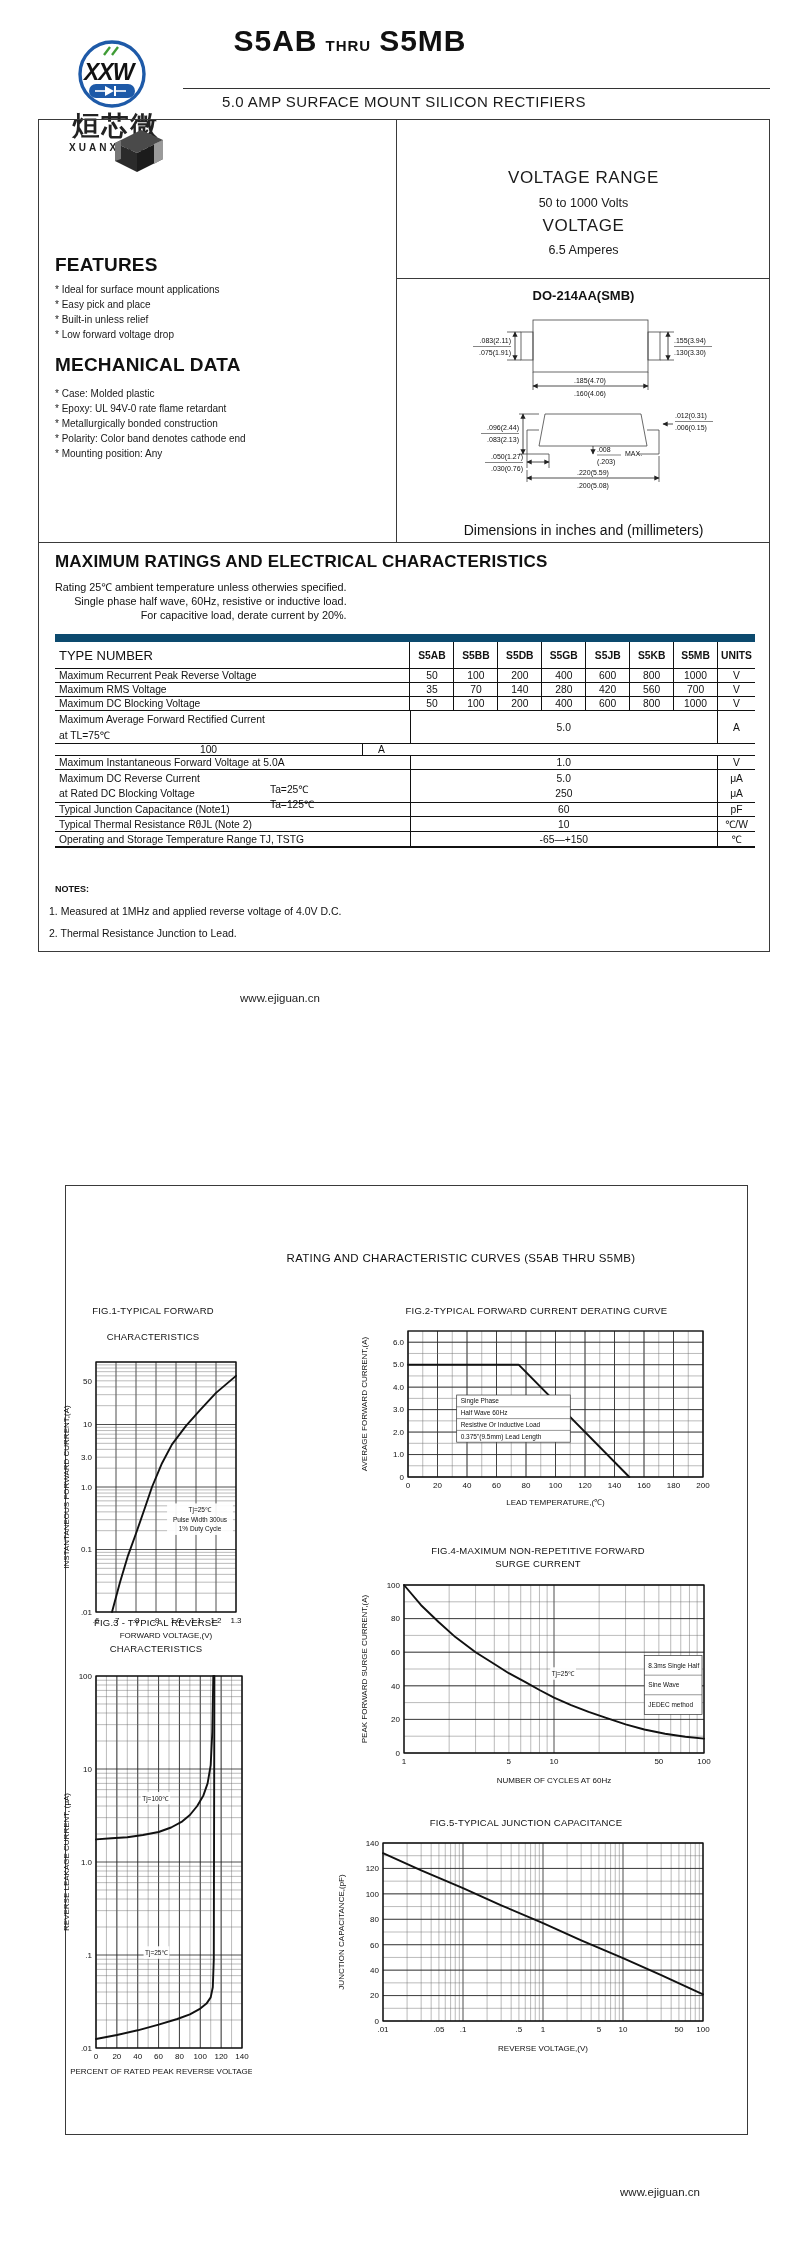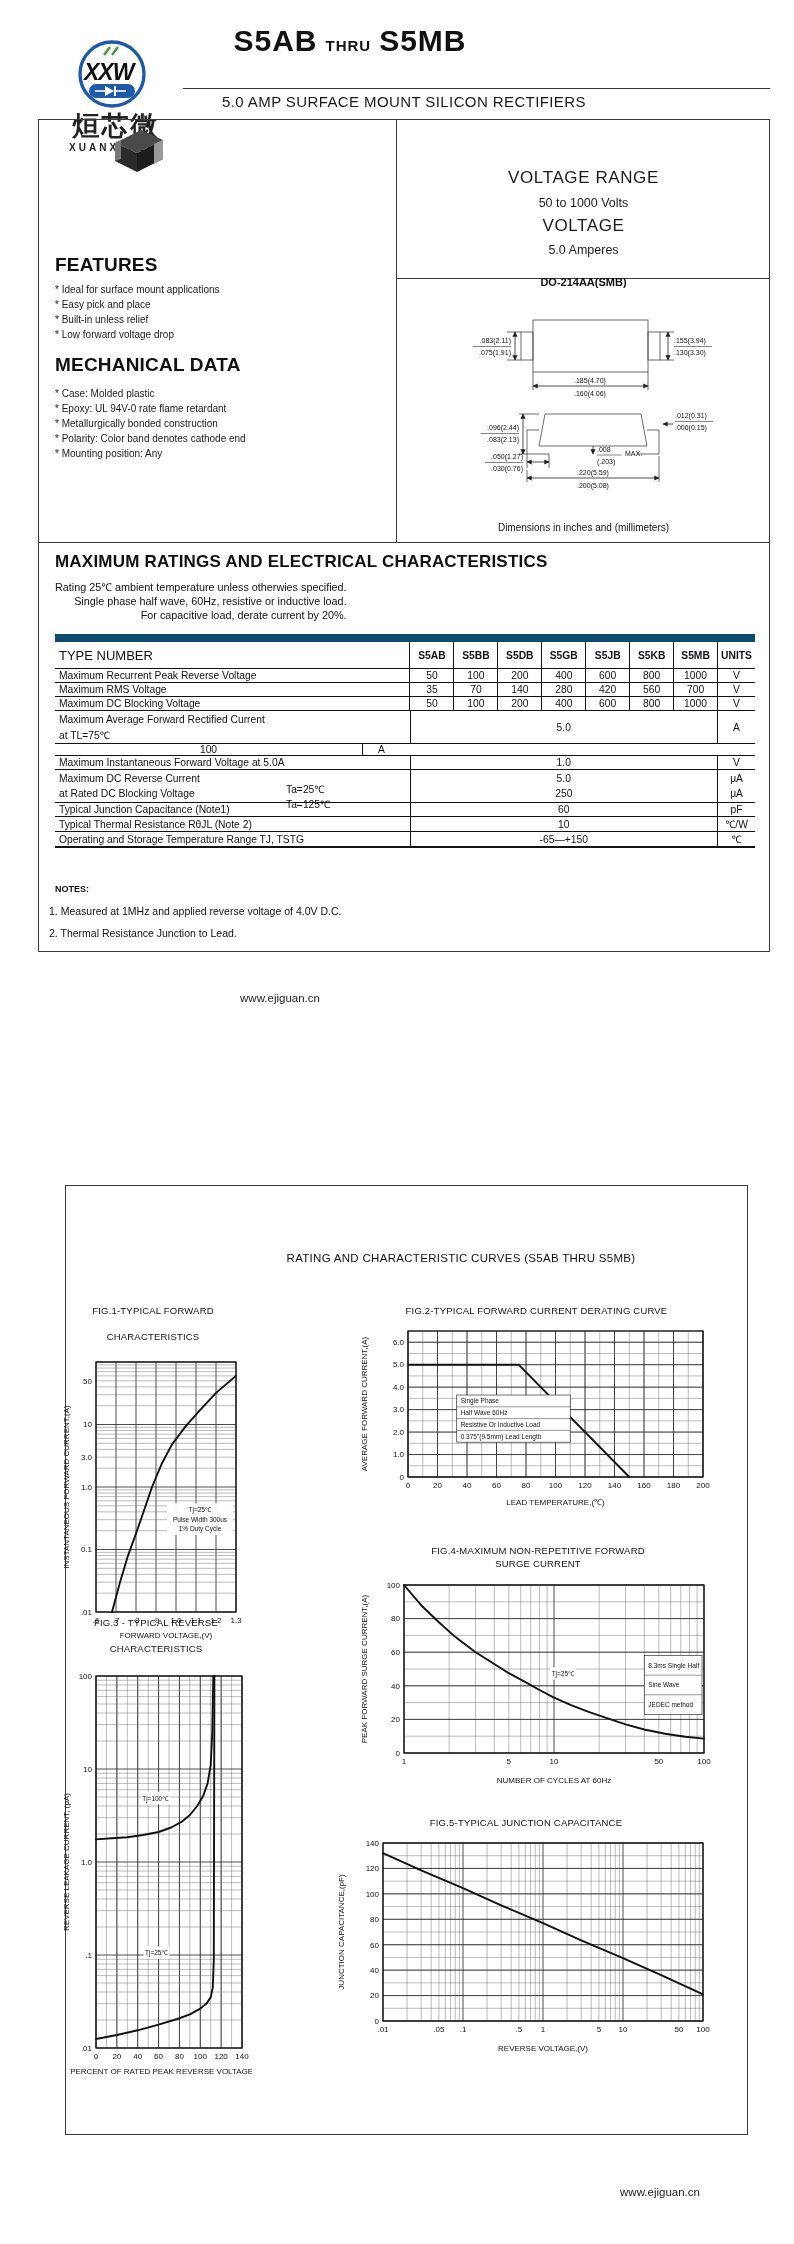--- a/index.html
+++ b/index.html
@@ -22,41 +22,41 @@
            border:1.5px solid #3a3a3a;box-sizing:border-box;}
   .vdiv{position:absolute;left:396px;top:119px;height:424px;border-left:1.4px solid #3a3a3a;}
   .hdiv{position:absolute;left:396px;top:278px;width:374px;border-top:1.4px solid #3a3a3a;}
   .ratingsbox{position:absolute;left:38px;top:543px;width:732px;height:409px;
            border:1.5px solid #3a3a3a;border-top:none;box-sizing:border-box;}
   .pkg3d{position:absolute;left:105px;top:124px;}
   .h1{position:absolute;left:55px;font-size:19px;font-weight:bold;letter-spacing:0.2px;color:#111;}
   .list{position:absolute;left:55px;}
   .feat-li{font-size:10px;line-height:15px;color:#1a1a1a;}
   .vrlab{position:absolute;left:397px;width:373px;text-align:center;color:#1a1a1a;}
-  .pkgname{position:absolute;left:397px;top:276px;width:373px;text-align:center;
-           font-size:11px;font-weight:bold;}
+  .pkgname{position:absolute;left:397px;top:288px;width:373px;text-align:center;
+           font-size:13px;font-weight:bold;}
   .dimsvg{position:absolute;left:413px;top:306px;}
-  .dimsnote{position:absolute;left:397px;top:522px;width:373px;text-align:center;font-size:10px;}
+  .dimsnote{position:absolute;left:397px;top:522px;width:373px;text-align:center;font-size:14px;}
   .mrhead{position:absolute;left:55px;top:552px;font-size:17px;font-weight:bold;letter-spacing:0.2px;}
   .conds{position:absolute;left:55px;top:580px;text-align:right;}
   .cond-li{font-size:10.8px;line-height:14px;}
   
   .rtable{position:absolute;left:55px;top:634px;width:700px;font-size:10.3px;}
   .trow{display:flex;border-bottom:1.1px solid #111;align-items:stretch;}
   .thead{border-top:8px solid #0c4a6e;height:26px;font-weight:bold;}
   .thead .tlabel{font-size:13px;font-weight:normal;}
   .tlabel{width:351px;border-right:1px solid #111;box-sizing:content-box;
           padding:1px 0 1px 4px;position:relative;display:flex;flex-direction:column;justify-content:center;}
   .tval{width:43px;border-right:1px solid #111;display:flex;align-items:center;justify-content:center;}
   .tspan{width:307px;border-right:1px solid #111;display:flex;flex-direction:column;
          align-items:center;justify-content:center;}
   .tunit{width:37px;display:flex;flex-direction:column;align-items:center;justify-content:center;}
   .tline{height:15px;display:flex;align-items:center;position:relative;}
   .tline.c{justify-content:center;width:100%;}
-  .cond{position:absolute;left:227px;margin-top:20px;}
+  .cond{position:absolute;left:211px;margin-top:20px;}
   .noteh{position:absolute;left:55px;top:884px;font-size:9px;font-weight:bold;}
   .notes{position:absolute;left:49px;top:900px;}
   .note-li{font-size:10.5px;line-height:22px;}
   .footer{position:absolute;font-size:11.5px;color:#222;text-align:center;text-decoration:none;}
   
   .p2box{position:absolute;left:65px;top:1185px;width:683px;height:950px;
          border:1.5px solid #3a3a3a;box-sizing:border-box;}
   .p2title{position:absolute;left:65px;top:1252px;width:792px;text-align:center;
            font-size:11.5px;letter-spacing:0.3px;color:#111;}
   .fig{position:absolute;}
@@ -123,21 +123,21 @@
     <div class="feat-li">*  Case: Molded plastic</div>
     <div class="feat-li">*  Epoxy: UL 94V-0 rate flame retardant</div>
     <div class="feat-li">*  Metallurgically bonded construction</div>
     <div class="feat-li">*  Polarity: Color band denotes cathode end</div>
     <div class="feat-li">*  Mounting position: Any</div>
   </div>
 
 <div class="vrlab" style="top:168px;font-size:17px;letter-spacing:0.6px">VOLTAGE RANGE</div>
 <div class="vrlab" style="top:196px;font-size:12.5px">50 to 1000 Volts</div>
 <div class="vrlab" style="top:216px;font-size:17px;letter-spacing:0.6px">VOLTAGE</div>
-<div class="vrlab" style="top:243px;font-size:12.5px">5.0 Amperes</div>
+<div class="vrlab" style="top:243px;font-size:12.5px">6.5 Amperes</div>
 <div class="pkgname">DO-214AA(SMB)</div>
 
 <svg class="dimsvg" width="340" height="200" viewBox="0 0 340 200">
   <defs>
     <marker id="arr" viewBox="0 0 10 10" refX="9" refY="5" markerWidth="6.5" markerHeight="6.5" orient="auto-start-reverse">
       <path d="M0,0L10,5L0,10z" fill="#222"></path>
     </marker>
   </defs>
 
   <rect x="120" y="14" width="115" height="52" class="dline"></rect>

